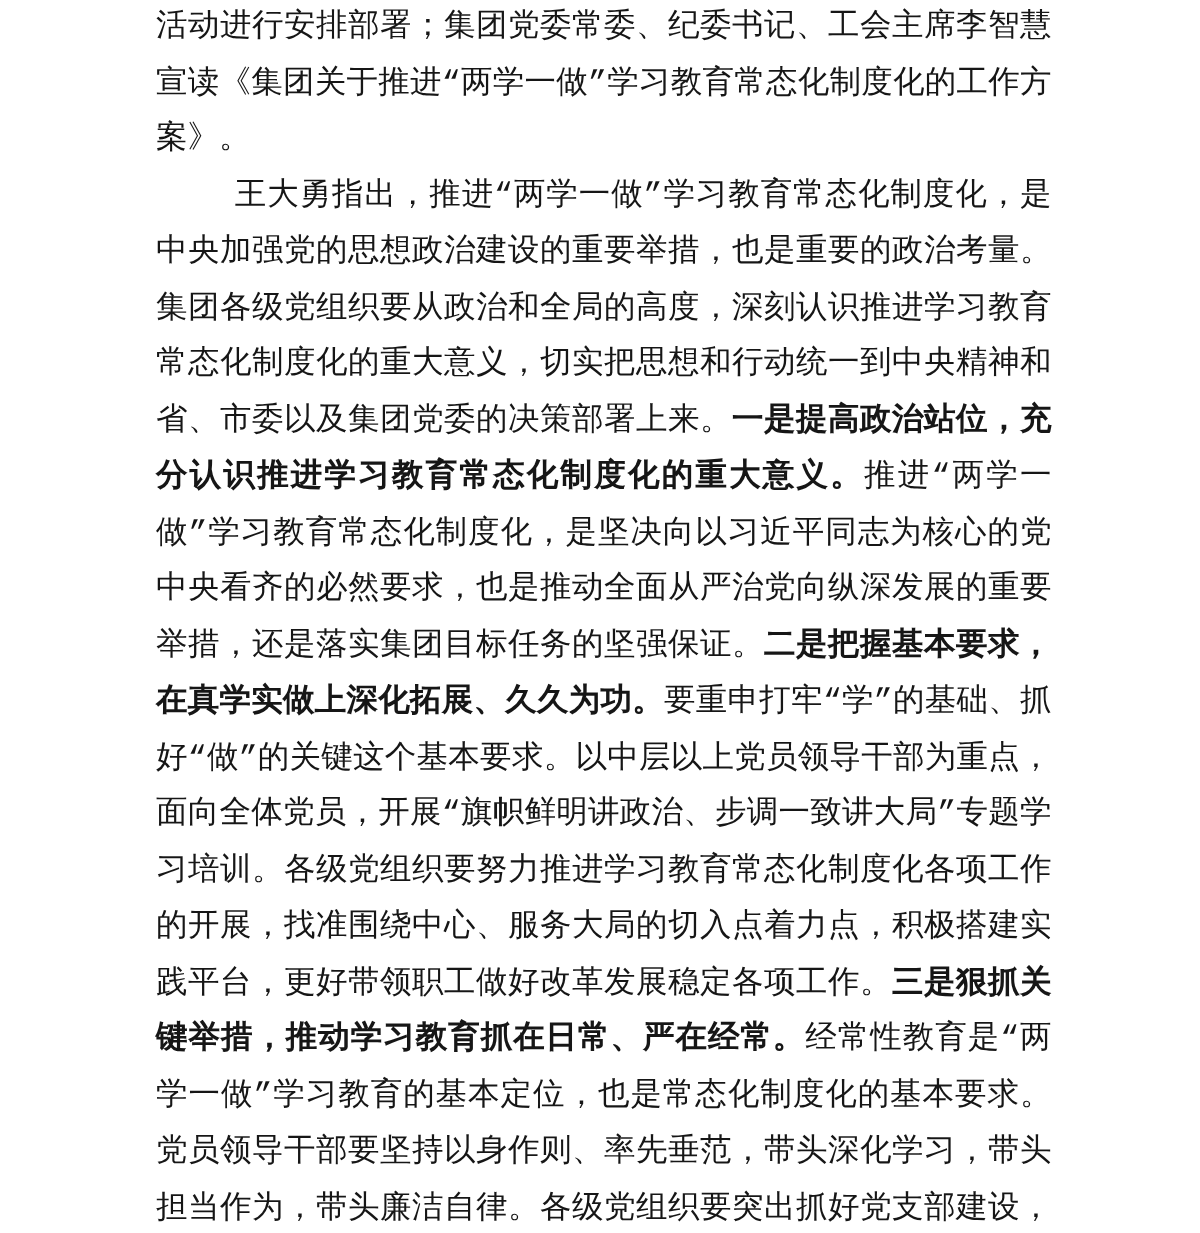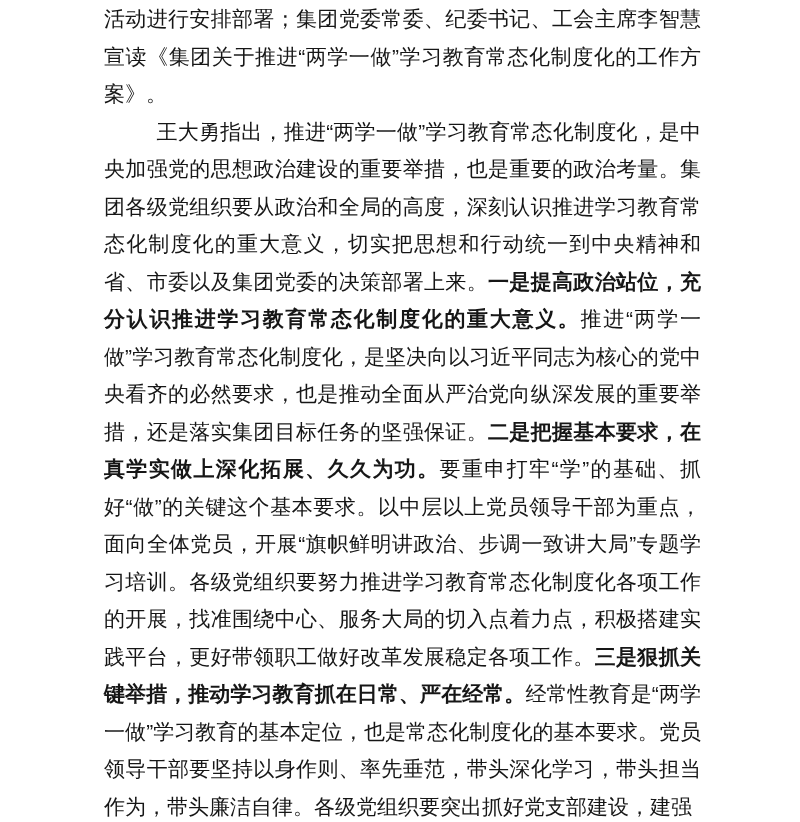--- a/index.html
+++ b/index.html
@@ -6,21 +6,21 @@
     margin: 0;
     padding: 0;
     background: #ffffff;
   }
   .page {
     position: relative;
     width: 800px;
     height: 822px;
     background: #ffffff;
     overflow: hidden;
-    font-family: Liberation Sans, sans-serif;
+    font-family: Liberation Mono, monospace;
   }
   .doc-body {
     position: absolute;
     left: 104px;
     top: 0;
     width: 597px;
     color: #161616;
   }
   .para {
     margin: 0;

